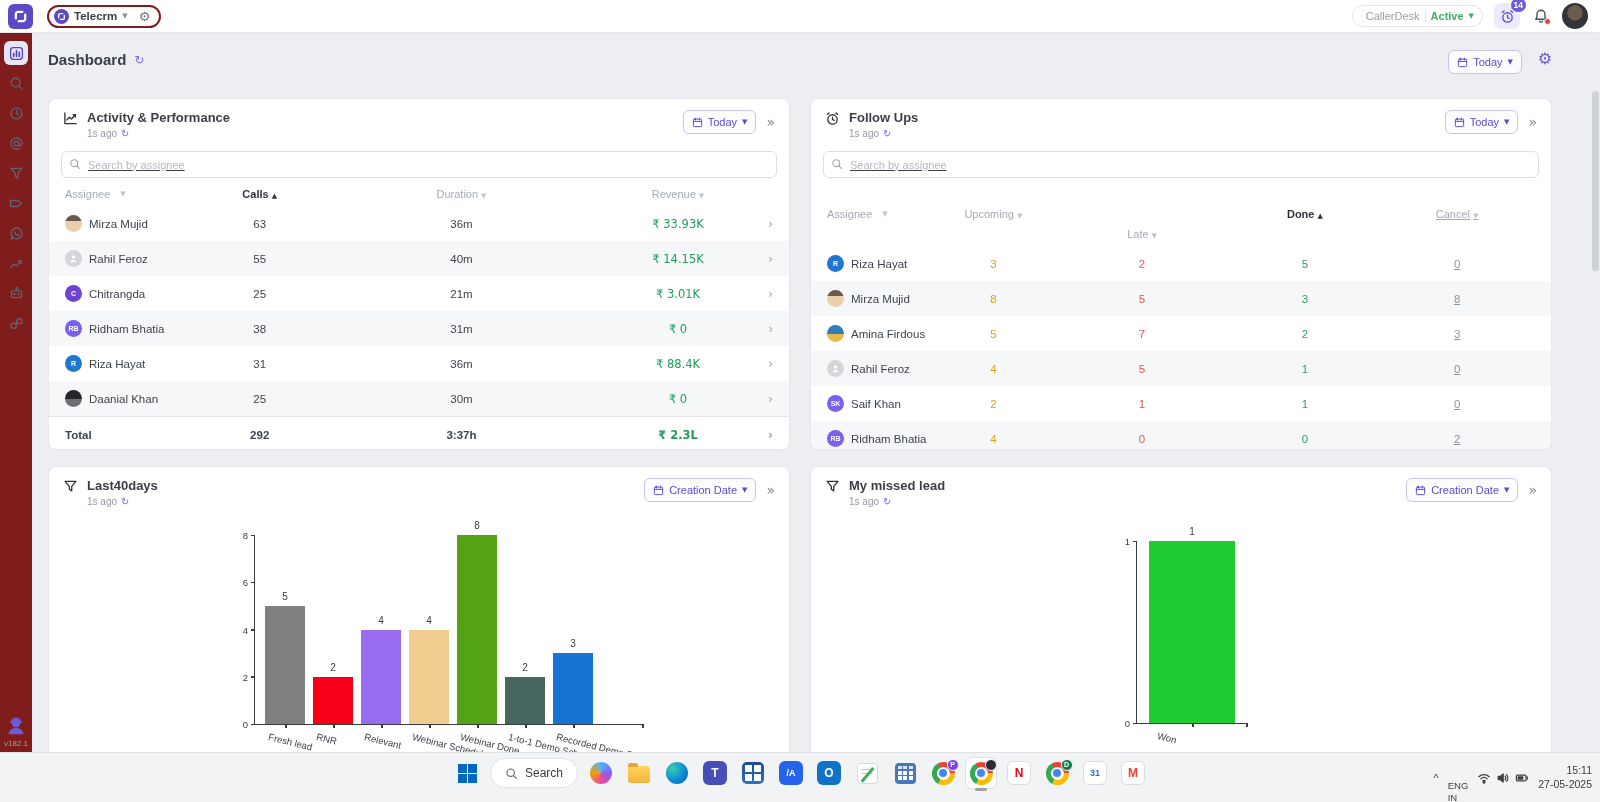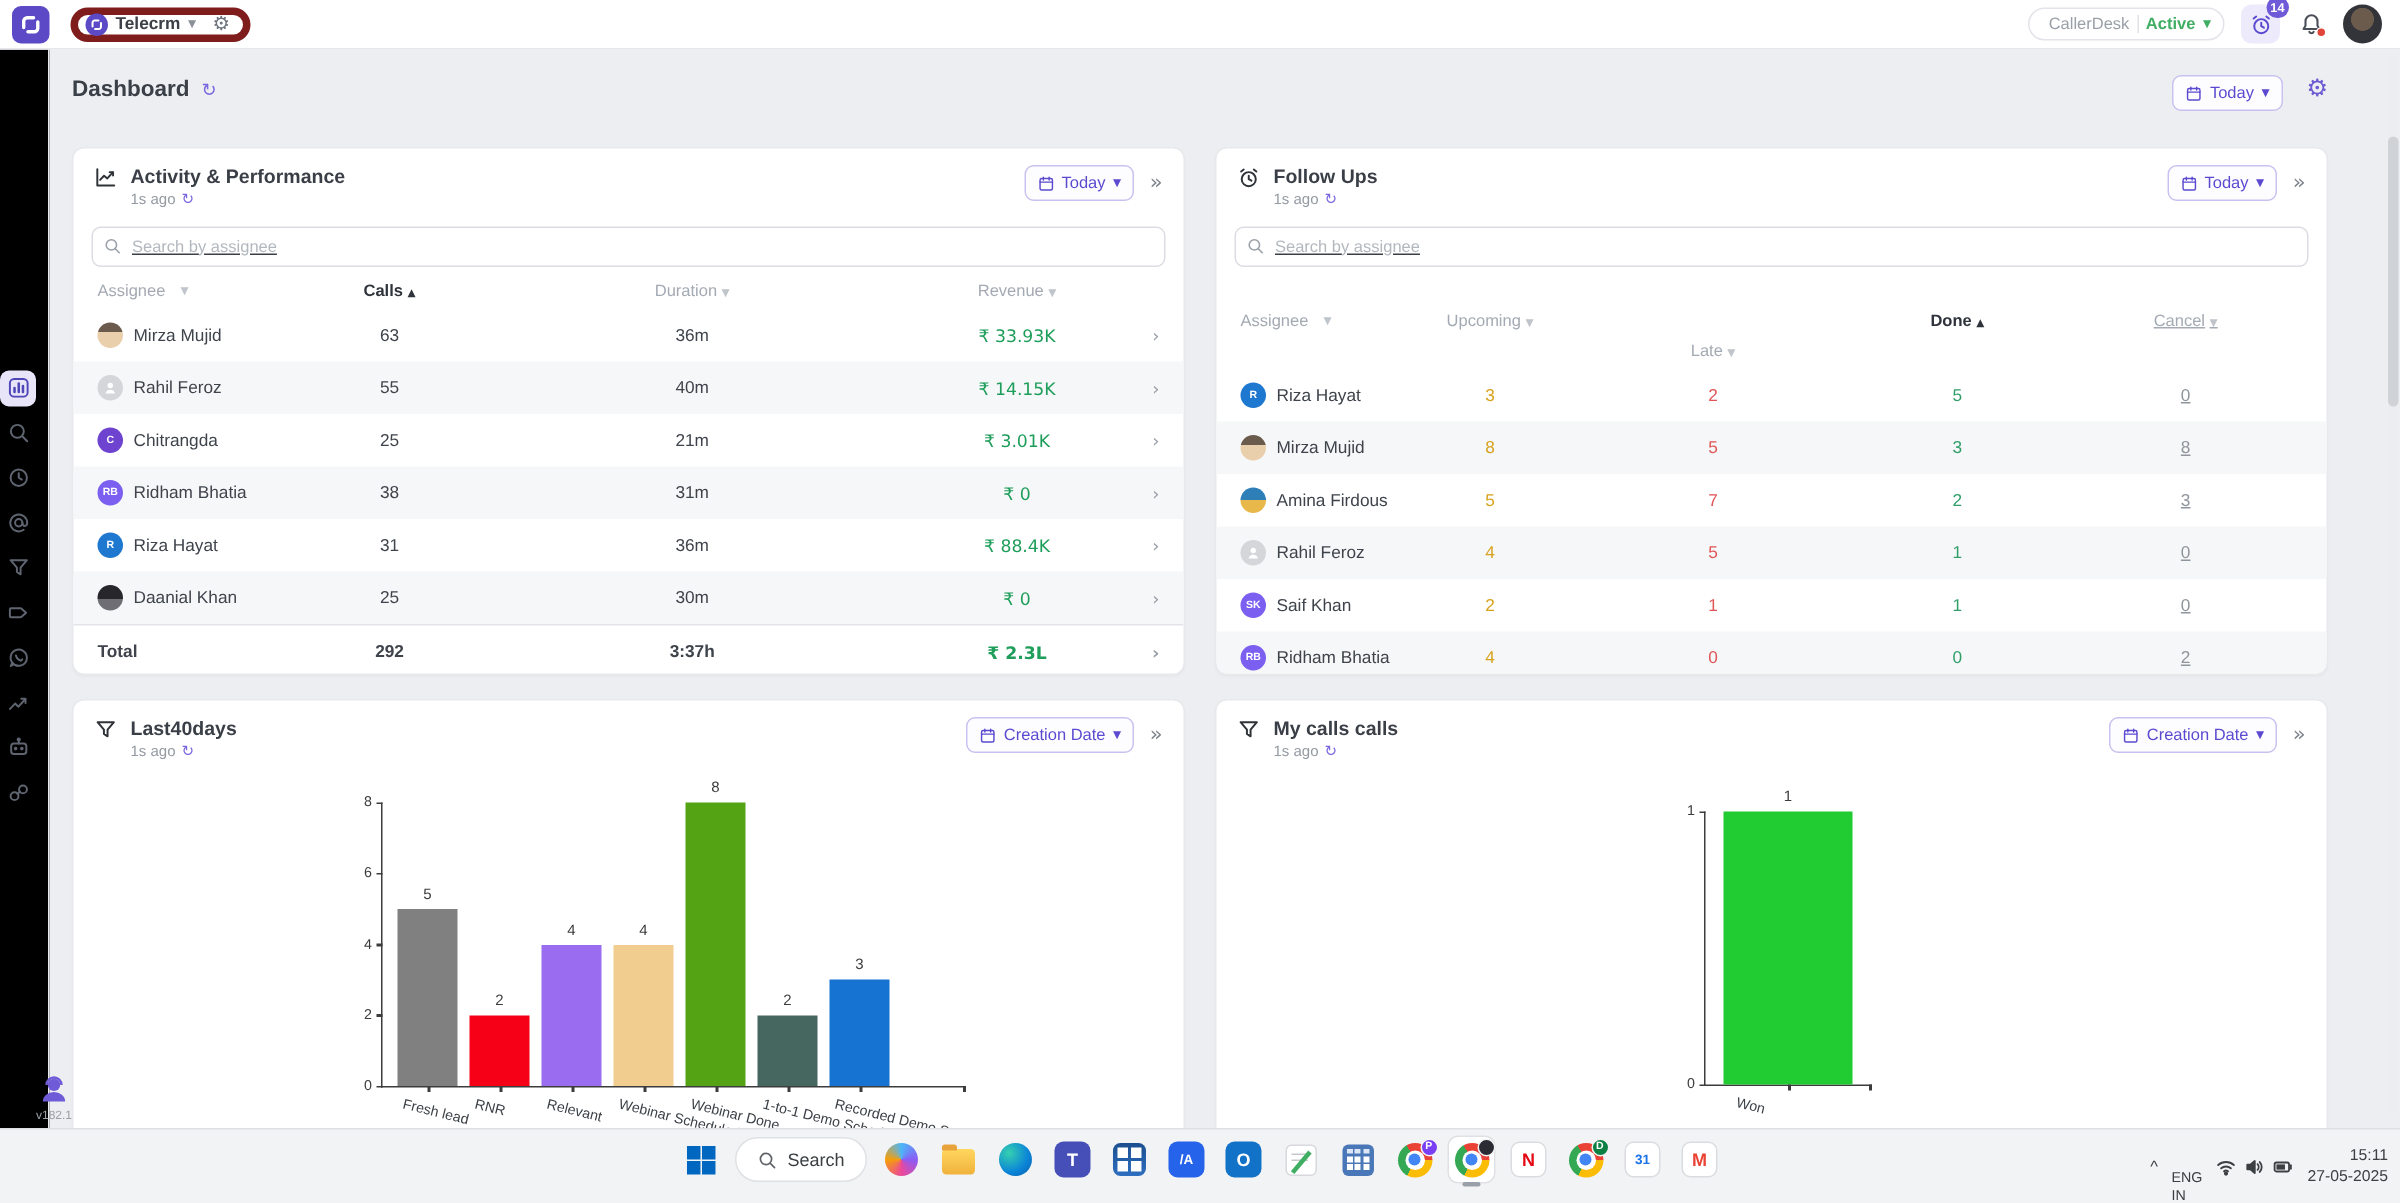--- a/index.html
+++ b/index.html
@@ -13,21 +13,21 @@
   }
   svg { display:block; }
   .glyph { font-family: "DejaVu Sans", sans-serif; }
 
   
   .topbar { position:absolute; top:0; left:0; right:0; height:33px; background:#fff;
             border-bottom:1px solid #e5e7ea; display:flex; align-items:center; z-index:30; }
   .logo { width:25px; height:25px; margin-left:8px; border-radius:6px; background:#5b49c6;
           display:flex; align-items:center; justify-content:center; }
   .logo svg { width:15px; height:15px; }
-  .ws-pill { margin-left:14px; height:23px; border:5px solid #7f1d1d; border-radius:12px;
+  .ws-pill { margin-left:14px; height:23px; border:2px solid #7f1d1d; border-radius:12px;
              display:flex; align-items:center; gap:5px; padding:0 9px 0 5px; background:#fff; cursor:pointer; }
   .ws-ava { width:15px; height:15px; border-radius:50%; background:#5b49c6; display:flex; align-items:center; justify-content:center; }
   .ws-ava svg { width:9px; height:9px; }
   .ws-name { font-size:11.5px; color:#3c4046; font-weight:600; }
   .chev { font-size:7px; color:#8a8f98; }
   .ws-gear { font-size:13px; color:#6f7680; margin-left:6px; line-height:1; }
 
   .top-right { margin-left:auto; display:flex; align-items:center; gap:11px; padding-right:12px; }
   .cd-pill { height:22px; border:1px solid #e2e4e9; border-radius:12px; display:flex; align-items:center;
              gap:5px; padding:0 8px; background:#fff; cursor:pointer; }
@@ -42,22 +42,22 @@
            background:#6f5bd7; color:#fff; font-size:8.5px; font-weight:700; display:flex;
            align-items:center; justify-content:center; padding:0 3px; }
   .bell-wrap { position:relative; width:20px; height:20px; display:flex; align-items:center; justify-content:center; cursor:pointer; }
   .bell-wrap svg { width:16px; height:16px; color:#4a4f57; }
   .red-dot { position:absolute; right:0; bottom:1px; width:7px; height:7px; border-radius:50%;
              background:#e0443a; border:1.5px solid #fff; }
   .avatar-top { width:26px; height:26px; border-radius:50%; cursor:pointer;
                 background: radial-gradient(circle at 50% 38%, #6b5b4d 36%, #32343a 38%); }
 
   
-  .sidebar { position:absolute; top:33px; left:0; width:33px; bottom:50px; background:#000000;
-             border-right:1px solid #e8eaed; display:flex; flex-direction:row; align-items:center;
+  .sidebar { position:absolute; top:33px; left:0; width:33px; bottom:50px; background:#7f1d1d;
+             border-right:1px solid #e8eaed; display:flex; flex-direction:column; align-items:center;
              padding-top:8px; z-index:20; }
   .sb-item { width:24px; height:24px; margin-bottom:6px; border-radius:6px; display:flex;
              align-items:center; justify-content:center; color:#5f6570; cursor:pointer; }
   .sb-item svg { width:15px; height:15px; }
   .sb-item.active { background:#e9e5f9; color:#4f46b8; }
   .sb-bottom { margin-top:auto; display:flex; flex-direction:column; align-items:center; padding-bottom:4px; }
   .sb-support { width:22px; height:22px; color:#6f5bd7; cursor:pointer; }
   .sb-version { font-size:8px; color:#9aa0a8; margin-top:2px; }
 
   
@@ -646,21 +646,21 @@
 
   <section class="card card4">
     <div class="card-head">
       <div class="head-left">
         <span class="picon">
             <svg viewBox="0 0 16 16" fill="none" stroke="currentColor" stroke-width="1.4" stroke-linecap="round" stroke-linejoin="round">
               <path d="M2.2 2.6h11.6l-4.5 5.3v4.8l-2.6-1.7V7.9z"></path>
             </svg>
           </span>
         <div>
-          <div class="ptitle">My calls calls</div>
+          <div class="ptitle">My missed lead</div>
           <div class="updated">
             <span>1s ago</span>
             <span class="refresh glyph">↻</span>
           </div>
         </div>
       </div>
       <div class="head-right">
         <button class="range-btn">
           <span>
               <svg viewBox="0 0 16 16" fill="none" stroke="currentColor" stroke-width="1.4" stroke-linecap="round" stroke-linejoin="round">

